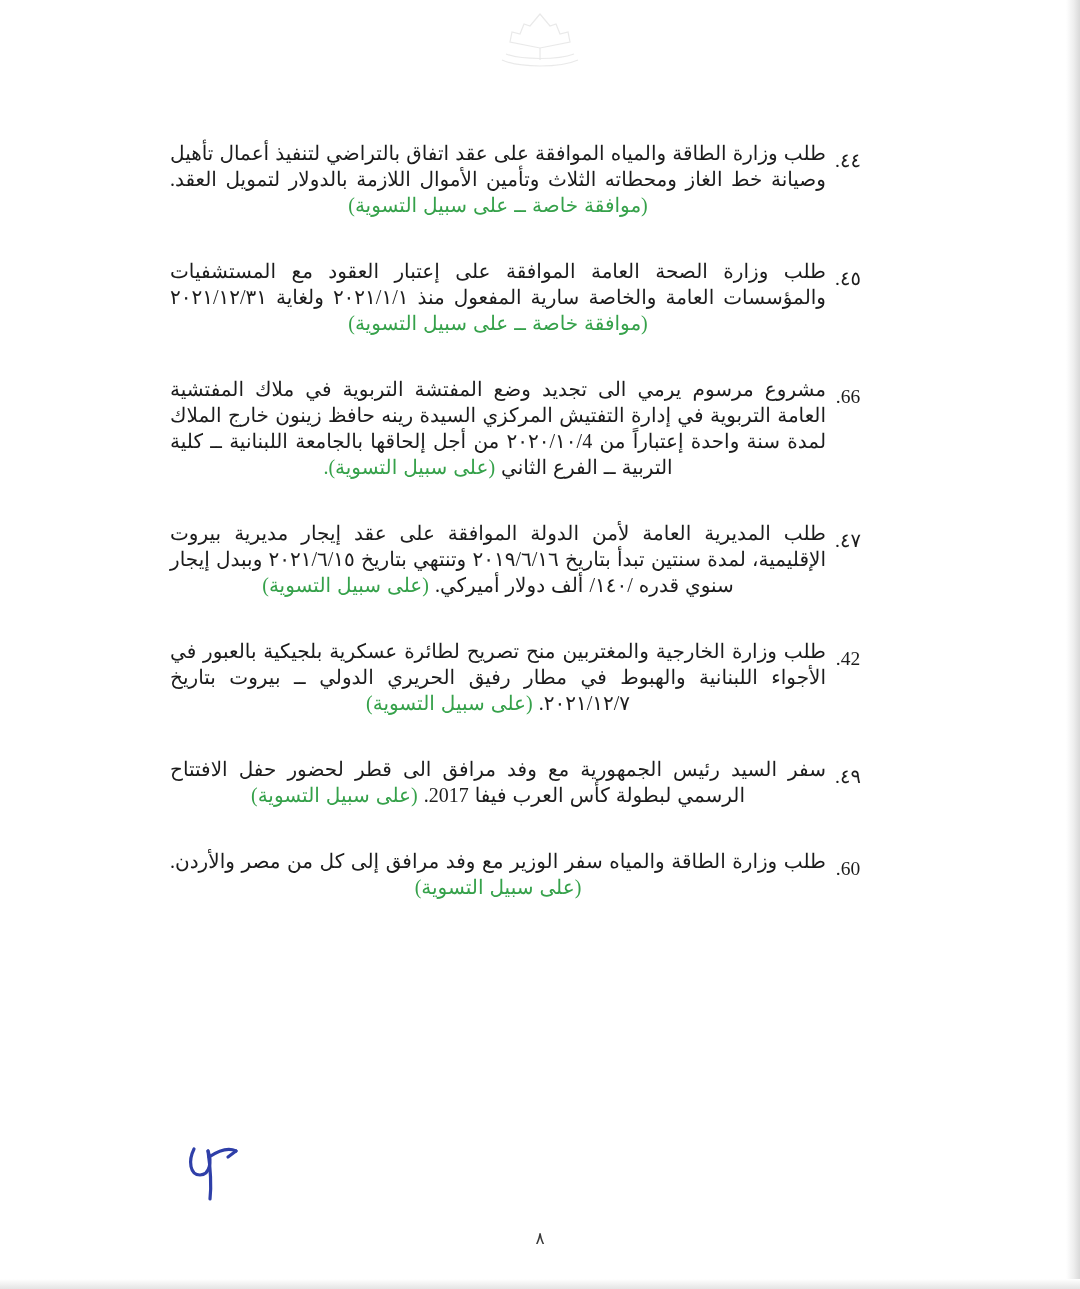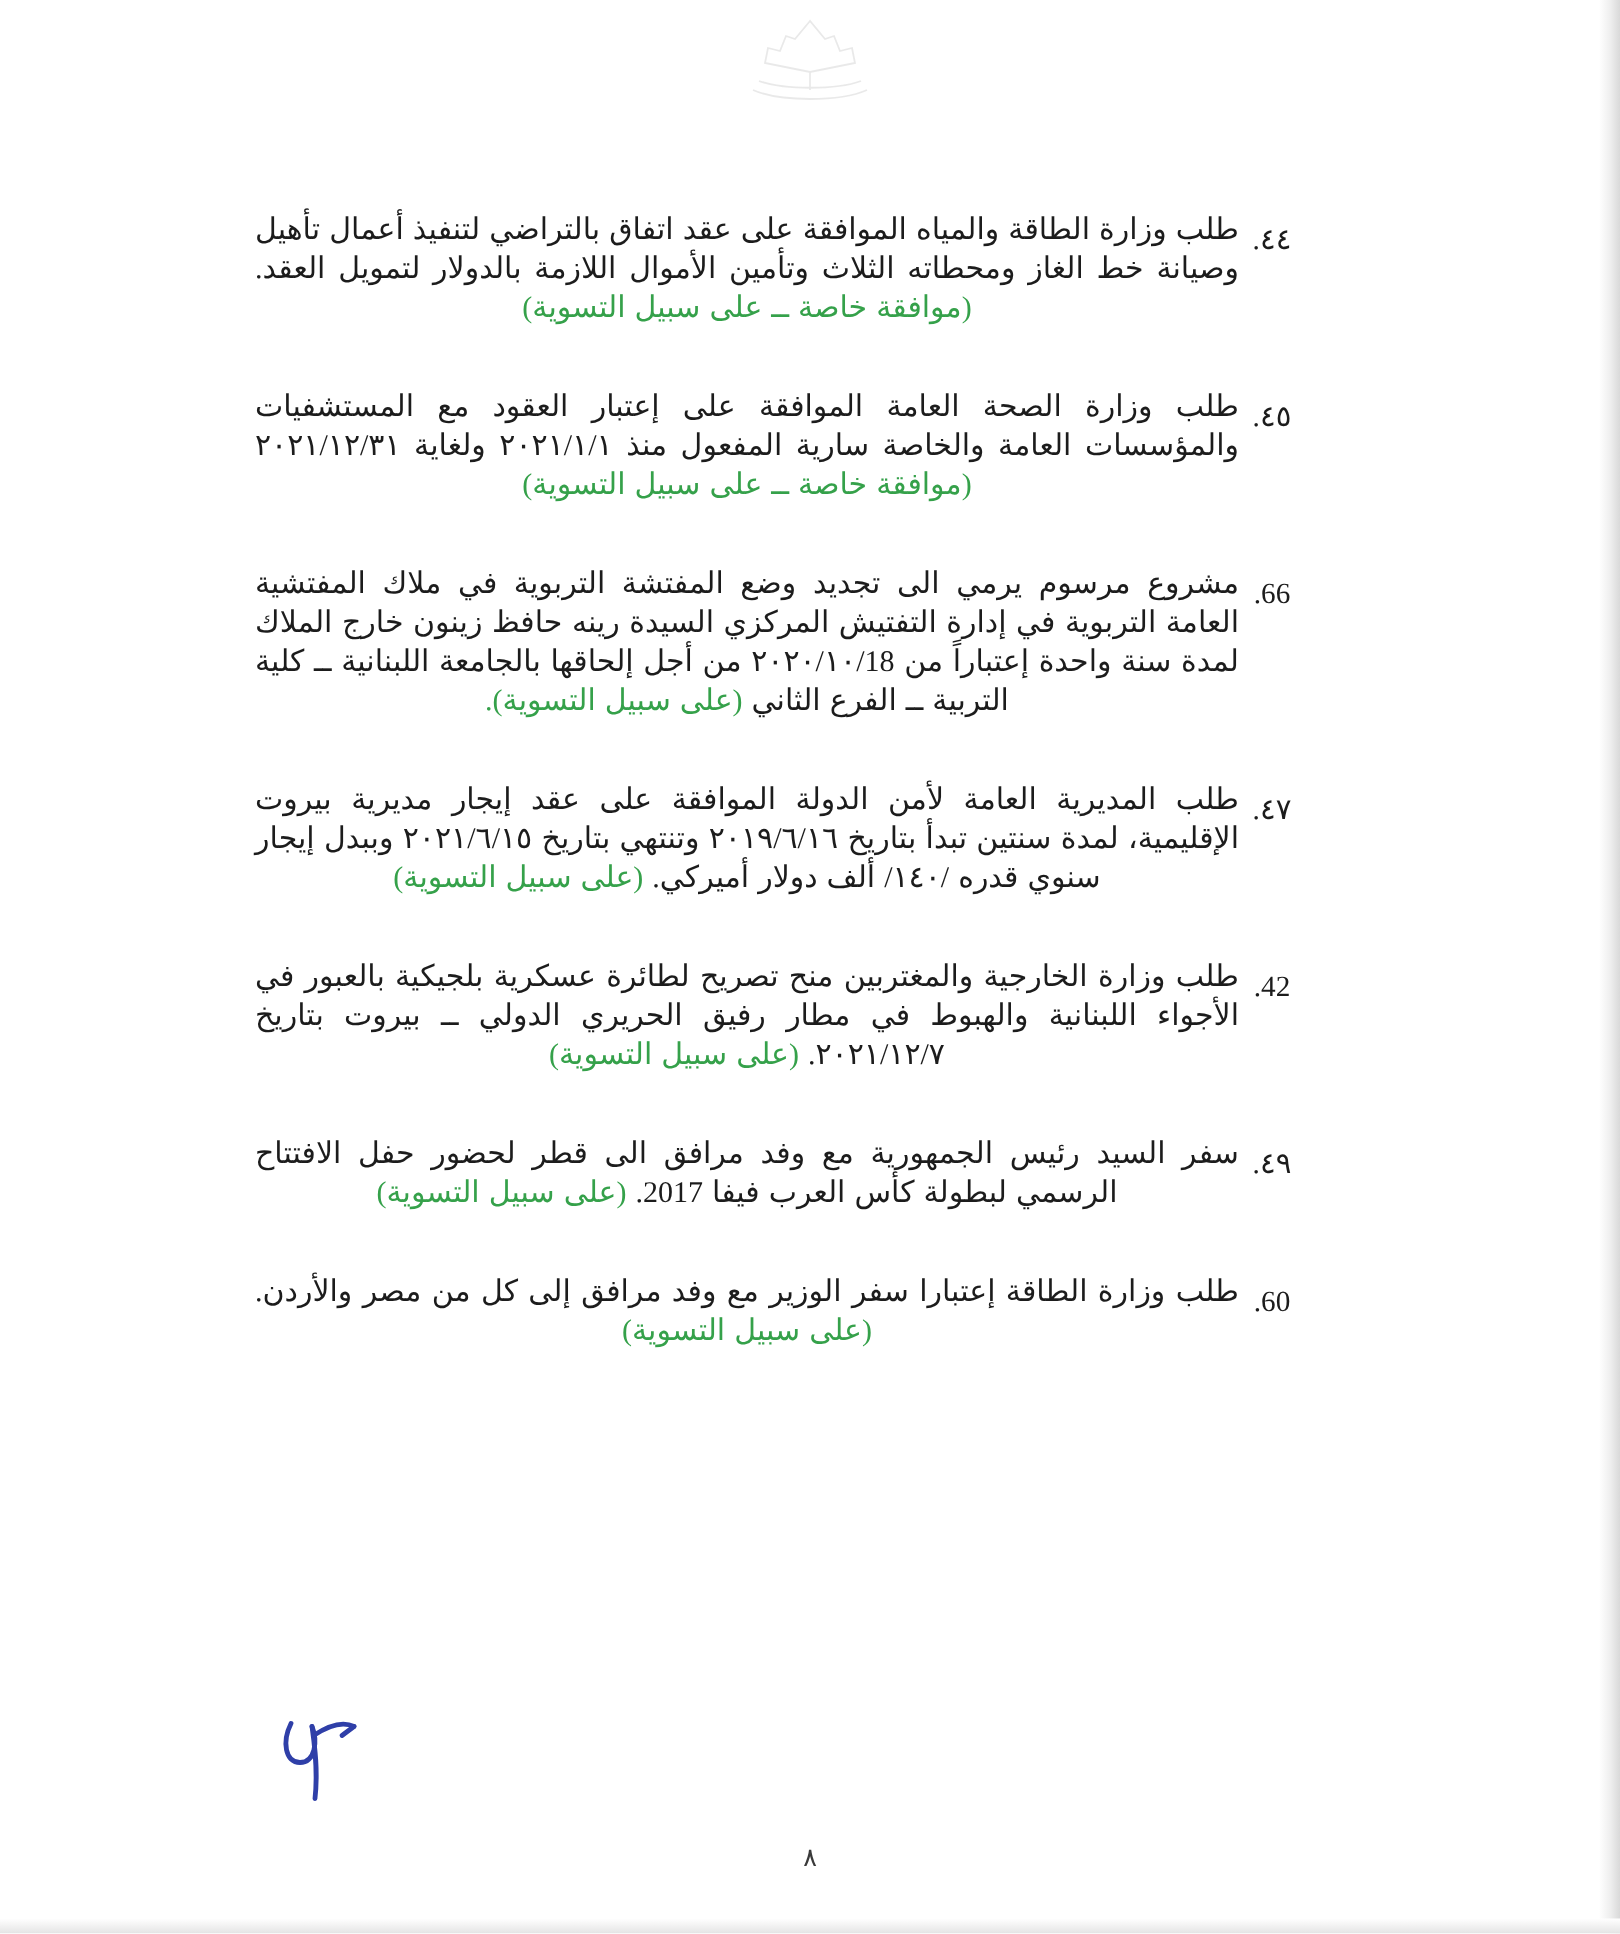--- a/index.html
+++ b/index.html
@@ -134,21 +134,21 @@
       <div class="item-num">٤٥.</div>
       <div class="item-body">
         <span>طلب وزارة الصحة العامة الموافقة على إعتبار العقود مع المستشفيات والمؤسسات العامة والخاصة سارية المفعول منذ ٢٠٢١/١/١ ولغاية ٢٠٢١/١٢/٣١</span>
         <span class="green">(موافقة خاصة ــ على سبيل التسوية)</span>
       </div>
     </div>
 
     <div class="item">
       <div class="item-num">66.</div>
       <div class="item-body">
-        <span>مشروع مرسوم يرمي الى تجديد وضع المفتشة التربوية في ملاك المفتشية العامة التربوية في إدارة التفتيش المركزي السيدة رينه حافظ زينون خارج الملاك لمدة سنة واحدة إعتباراً من ٢٠٢٠/١٠/18 من أجل إلحاقها بالجامعة اللبنانية ــ كلية التربية ــ الفرع الثاني</span>
+        <span>مشروع مرسوم يرمي الى تجديد وضع المفتشة التربوية في ملاك المفتشية العامة التربوية في إدارة التفتيش المركزي السيدة رينه حافظ زينون خارج الملاك لمدة سنة واحدة إعتباراً من ٢٠٢٠/١٠/4 من أجل إلحاقها بالجامعة اللبنانية ــ كلية التربية ــ الفرع الثاني</span>
         <span class="green">(على سبيل التسوية).</span>
       </div>
     </div>
 
     <div class="item">
       <div class="item-num">٤٧.</div>
       <div class="item-body">
         <span>طلب المديرية العامة لأمن الدولة الموافقة على عقد إيجار مديرية بيروت الإقليمية، لمدة سنتين تبدأ بتاريخ ٢٠١٩/٦/١٦ وتنتهي بتاريخ ٢٠٢١/٦/١٥ وببدل إيجار سنوي قدره /١٤٠/ ألف دولار أميركي.</span>
         <span class="green">(على سبيل التسوية)</span>
       </div>
@@ -166,21 +166,21 @@
       <div class="item-num">٤٩.</div>
       <div class="item-body">
         <span>سفر السيد رئيس الجمهورية مع وفد مرافق الى قطر لحضور حفل الافتتاح الرسمي لبطولة كأس العرب فيفا 2017.</span>
         <span class="green">(على سبيل التسوية)</span>
       </div>
     </div>
 
     <div class="item">
       <div class="item-num">60.</div>
       <div class="item-body">
-        <span>طلب وزارة الطاقة إعتبارا سفر الوزير مع وفد مرافق إلى كل من مصر والأردن.</span>
+        <span>طلب وزارة الطاقة والمياه سفر الوزير مع وفد مرافق إلى كل من مصر والأردن.</span>
         <span class="green">(على سبيل التسوية)</span>
       </div>
     </div>
 
   </div>
 
   <svg class="signature" viewBox="0 0 90 70" aria-hidden="true">
     <g fill="none" stroke="#2f3fa8" stroke-width="3.2" stroke-linecap="round">
       <path d="M16 8 C10 20, 12 34, 22 34 C32 34, 34 20, 30 10"></path>
       <path d="M30 10 C32 24, 34 40, 32 58"></path>

